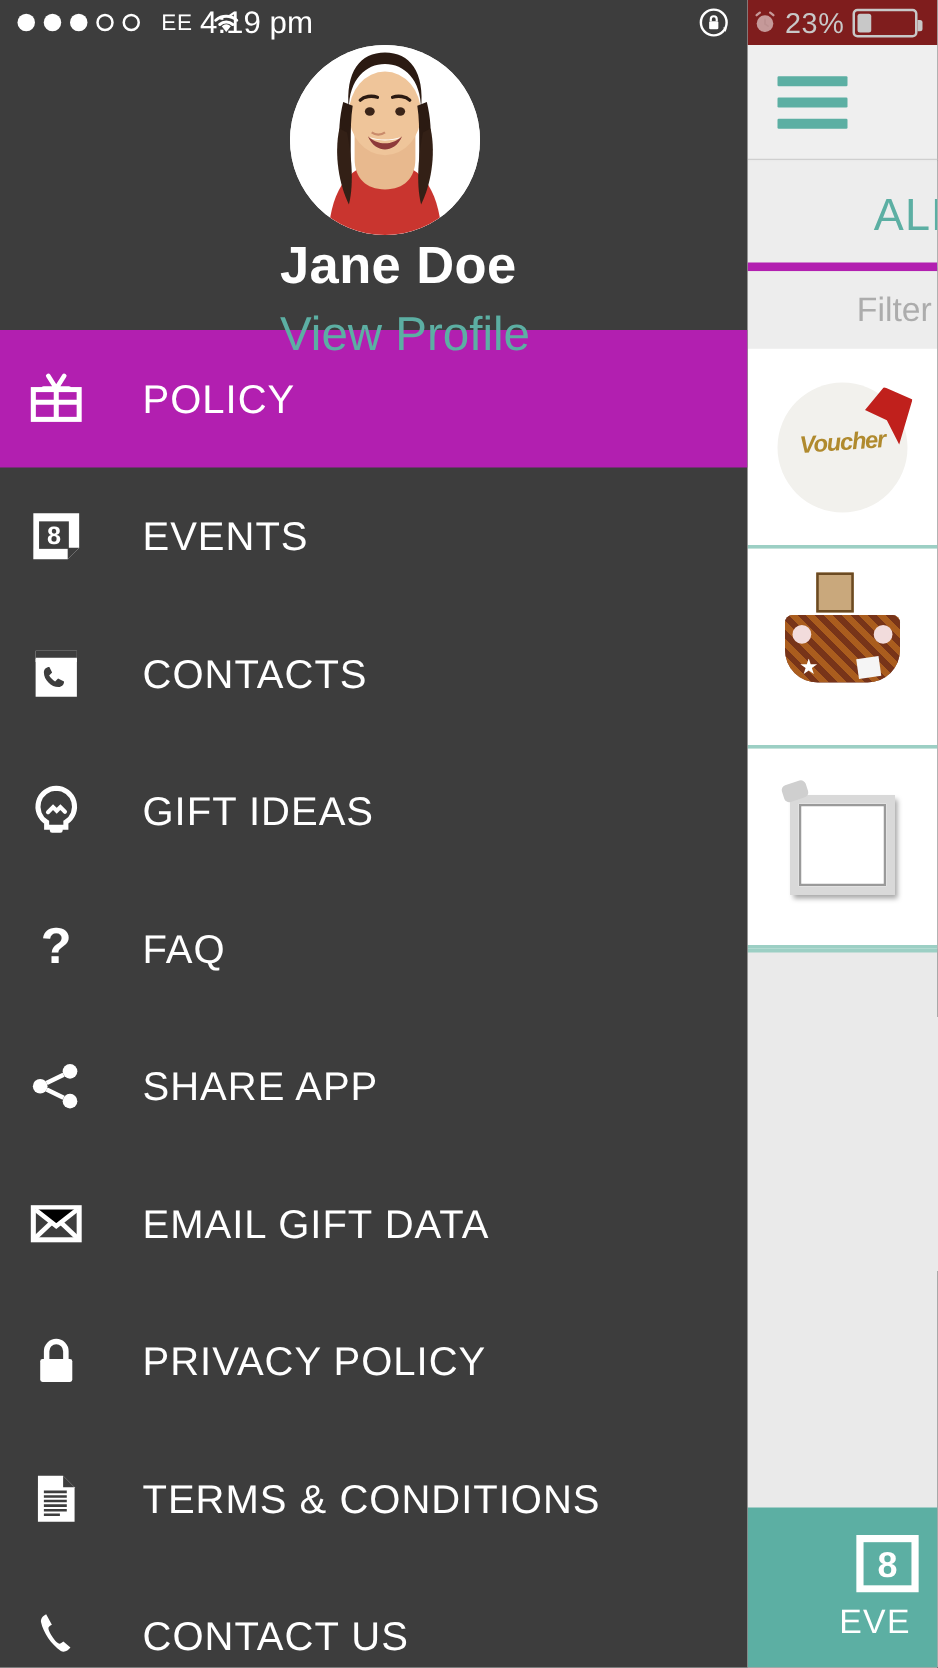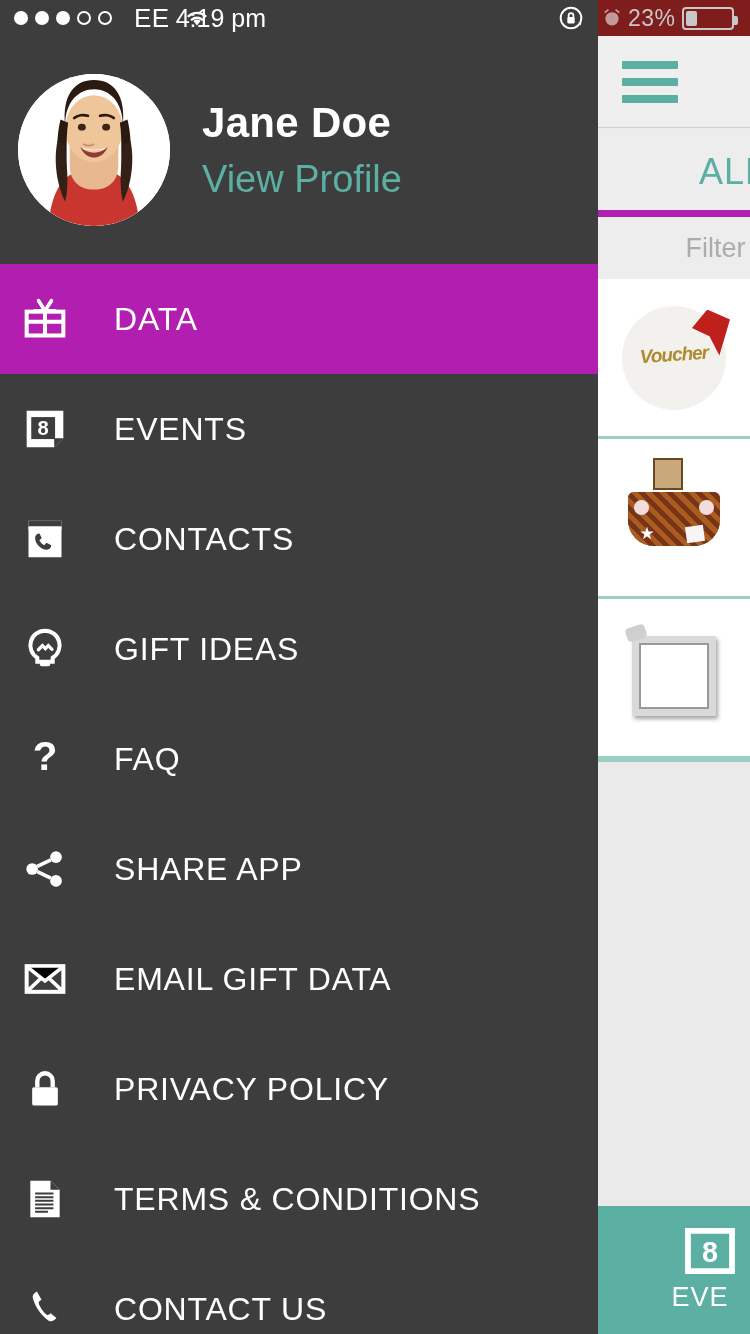--- a/index.html
+++ b/index.html
@@ -125,28 +125,28 @@
     position:absolute; left:0; top:0; width:598px; height:1334px;
     background:#3D3D3D; overflow:hidden;
   }
   .statusbar{
     height:36px; display:flex; align-items:center;
     padding:0 10px 0 14px; color:#fff;
   }
   .dots{ display:flex; align-items:center; gap:7px; }
   .dot{ width:14px; height:14px; border-radius:50%; background:#fff; }
   .dot.empty{ background:transparent; border:2px solid #fff; }
-  .carrier{ font-size:26px; margin-left:22px; letter-spacing:.5px; }
+  .carrier{ font-size:18px; margin-left:17px; letter-spacing:.5px; }
   .wifi{ margin-left:14px; width:26px; height:20px; }
   .clock{ flex:1; text-align:left; font-size:25px;
     transform:translateX(-34px); }
   .rotlock{ width:26px; height:26px; margin-right:4px; }
 
   .profile{
-    height:228px; display:flex; align-items:center; padding-left:18px;
+    height:228px; display:flex; align-items:center; padding-left:18px;flex-direction:column;
   }
   .avatar{
     width:152px; height:152px; border-radius:50%; flex:none;
     background:#fff; overflow:hidden; position:relative;
   }
   .av-svg{ position:absolute; inset:0; width:100%; height:100%; }
   .prof-text{ margin-left:32px; }
   .prof-name{ font-size:42px; font-weight:bold; color:#fff;
     letter-spacing:.3px; }
   .prof-link{ font-size:38px; color:#5CAFA3; margin-top:11px; }
@@ -291,21 +291,21 @@
   <div class="menu">
 
     <div class="menu-item active">
       <span class="mi-icon">
         <svg viewBox="0 0 24 24" width="44" height="44">
           <rect x="2" y="8" width="20" height="13" fill="none" stroke="#fff" stroke-width="2.2"></rect>
           <path d="M2 13.5h20M12 8v13" stroke="#fff" stroke-width="2.2"></path>
           <path d="M12 7.5L8.5 2M12 7.5L15.5 2M12 7.5H6.5M12 7.5h5.5" stroke="#fff" stroke-width="2" stroke-linecap="round"></path>
         </svg>
       </span>
-      <span class="mi-label">DATA</span>
+      <span class="mi-label">POLICY</span>
     </div>
 
     <div class="menu-item">
       <span class="mi-icon">
         <svg viewBox="0 0 24 24" width="44" height="44">
           <path d="M2 2h20v15l-5 5H2z" fill="#fff"></path>
           <path d="M22 17l-5 5v-5z" fill="#3D3D3D"></path>
           <rect x="4.5" y="5.5" width="13" height="12" fill="#3D3D3D"></rect>
           <text x="11" y="15.5" font-size="11" font-weight="bold" fill="#fff" text-anchor="middle" font-family="Liberation Sans, sans-serif">8</text>
         </svg>

